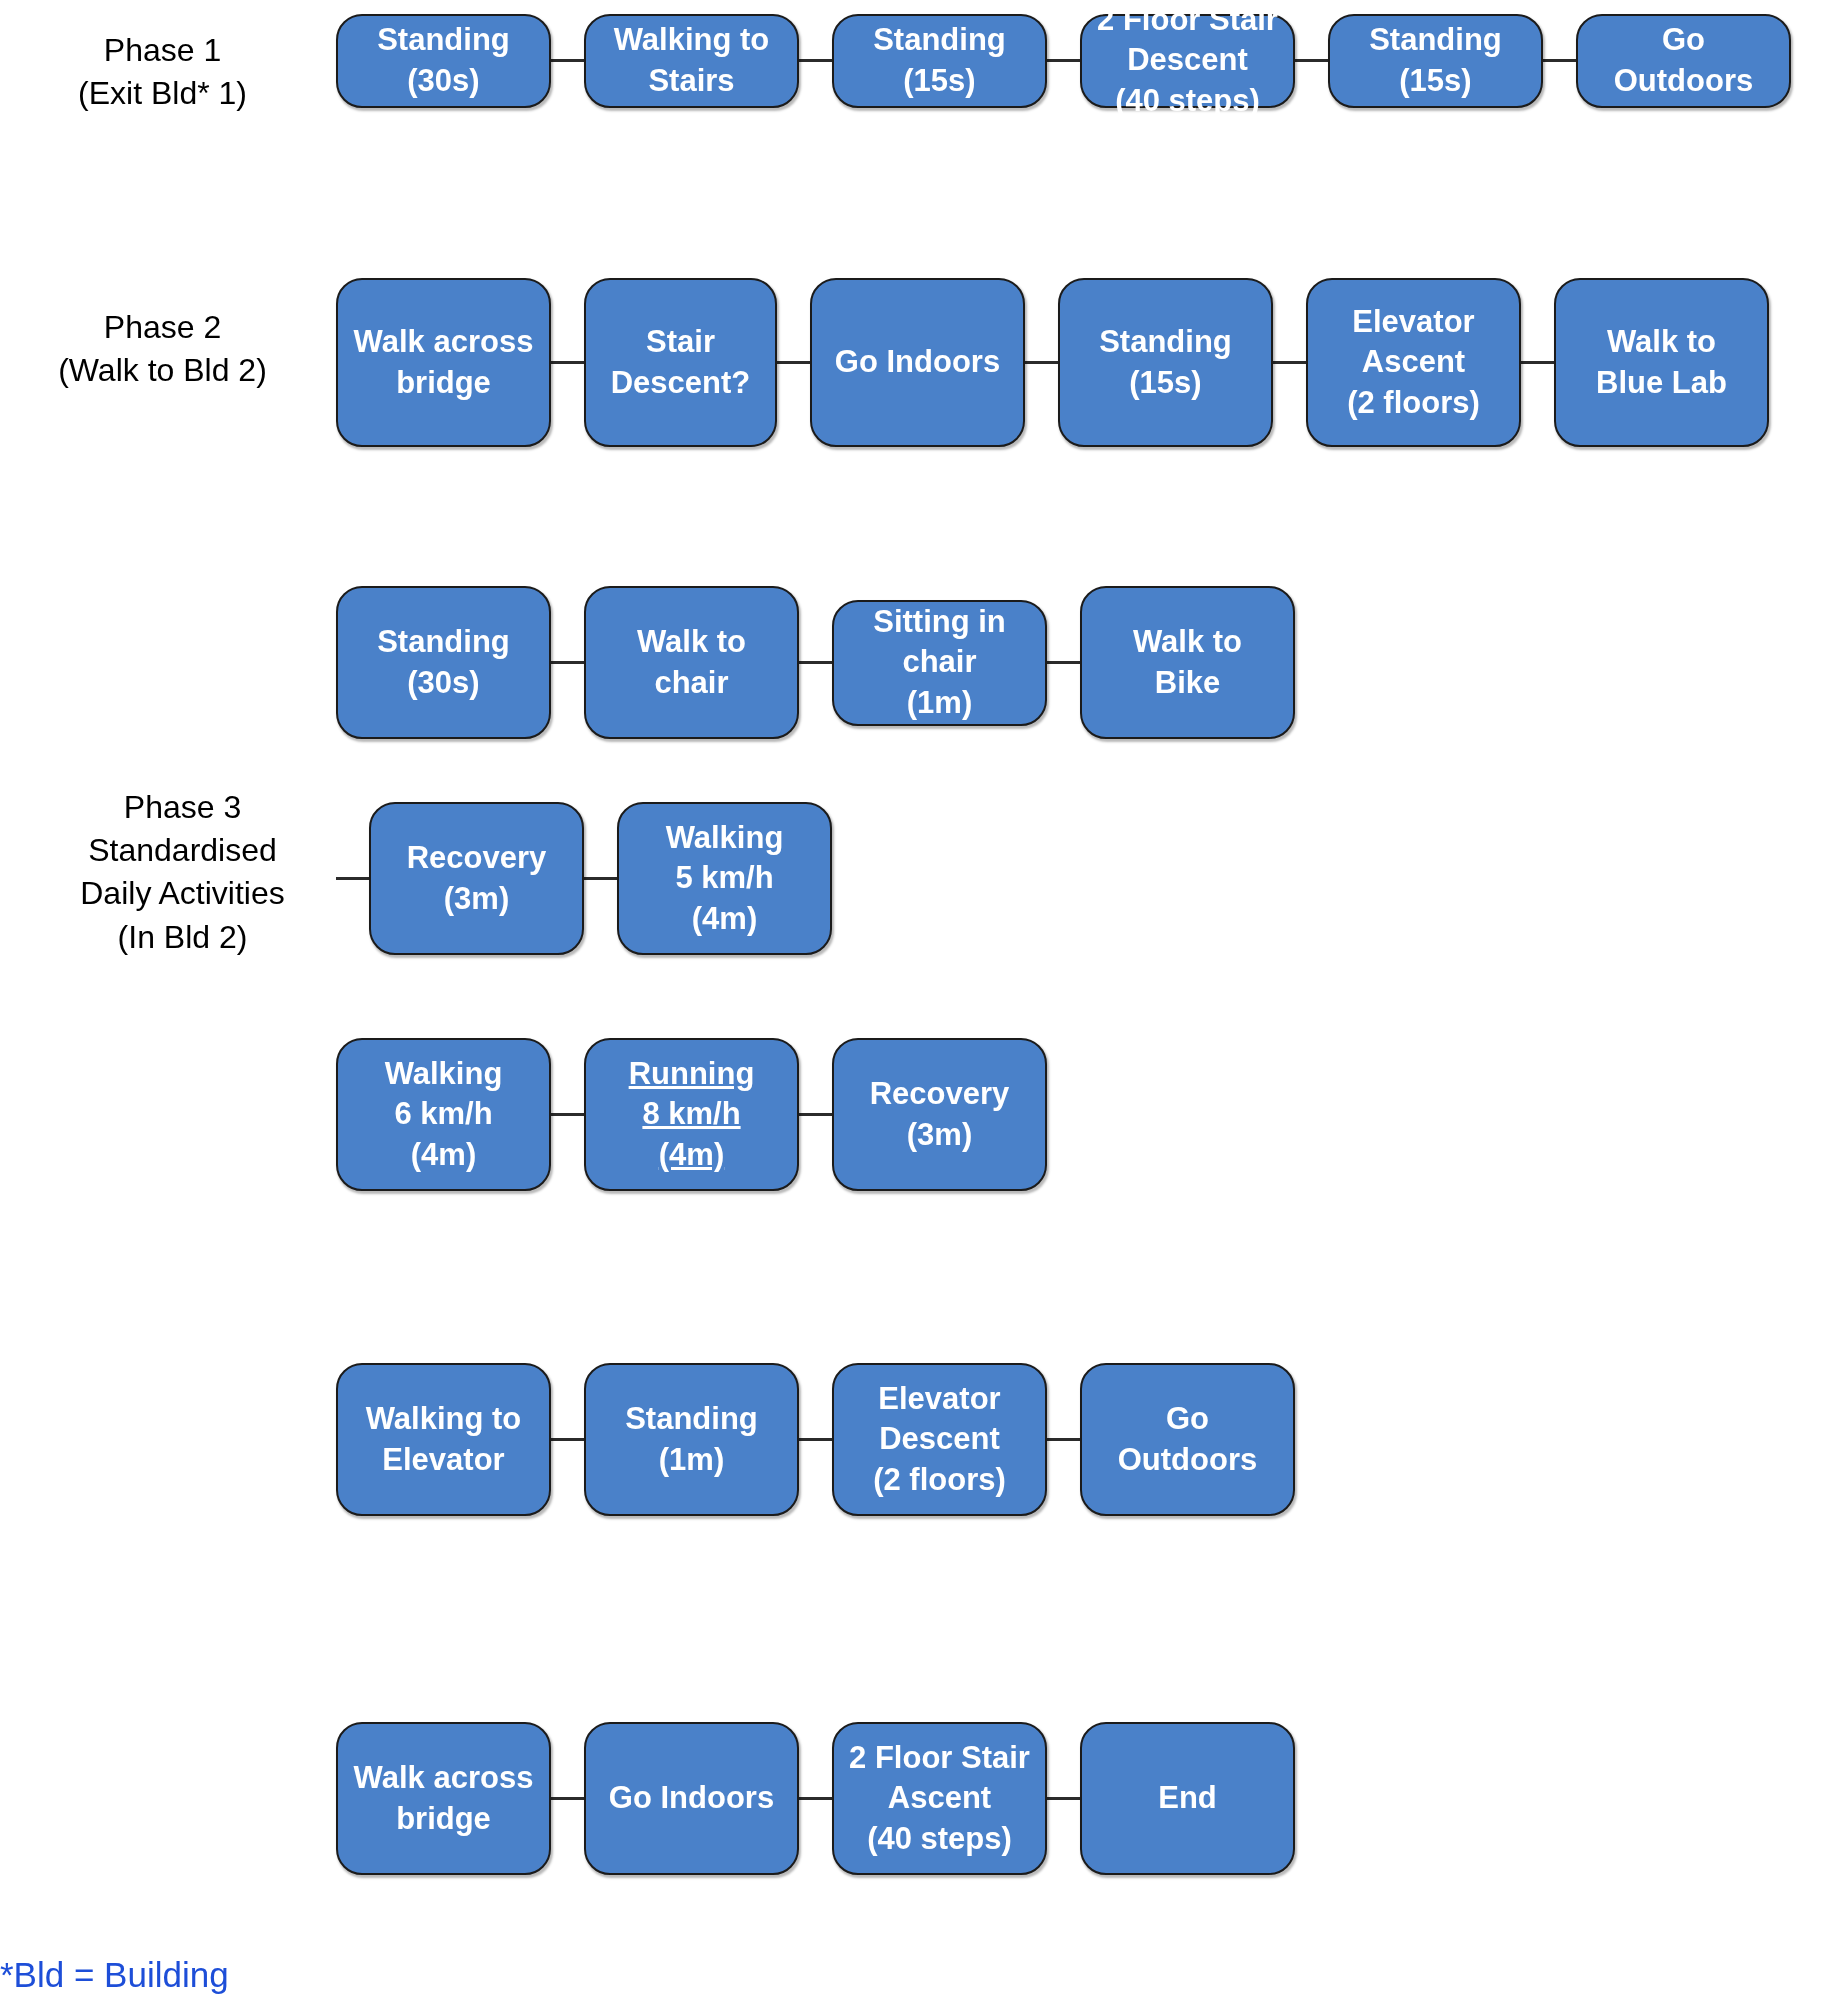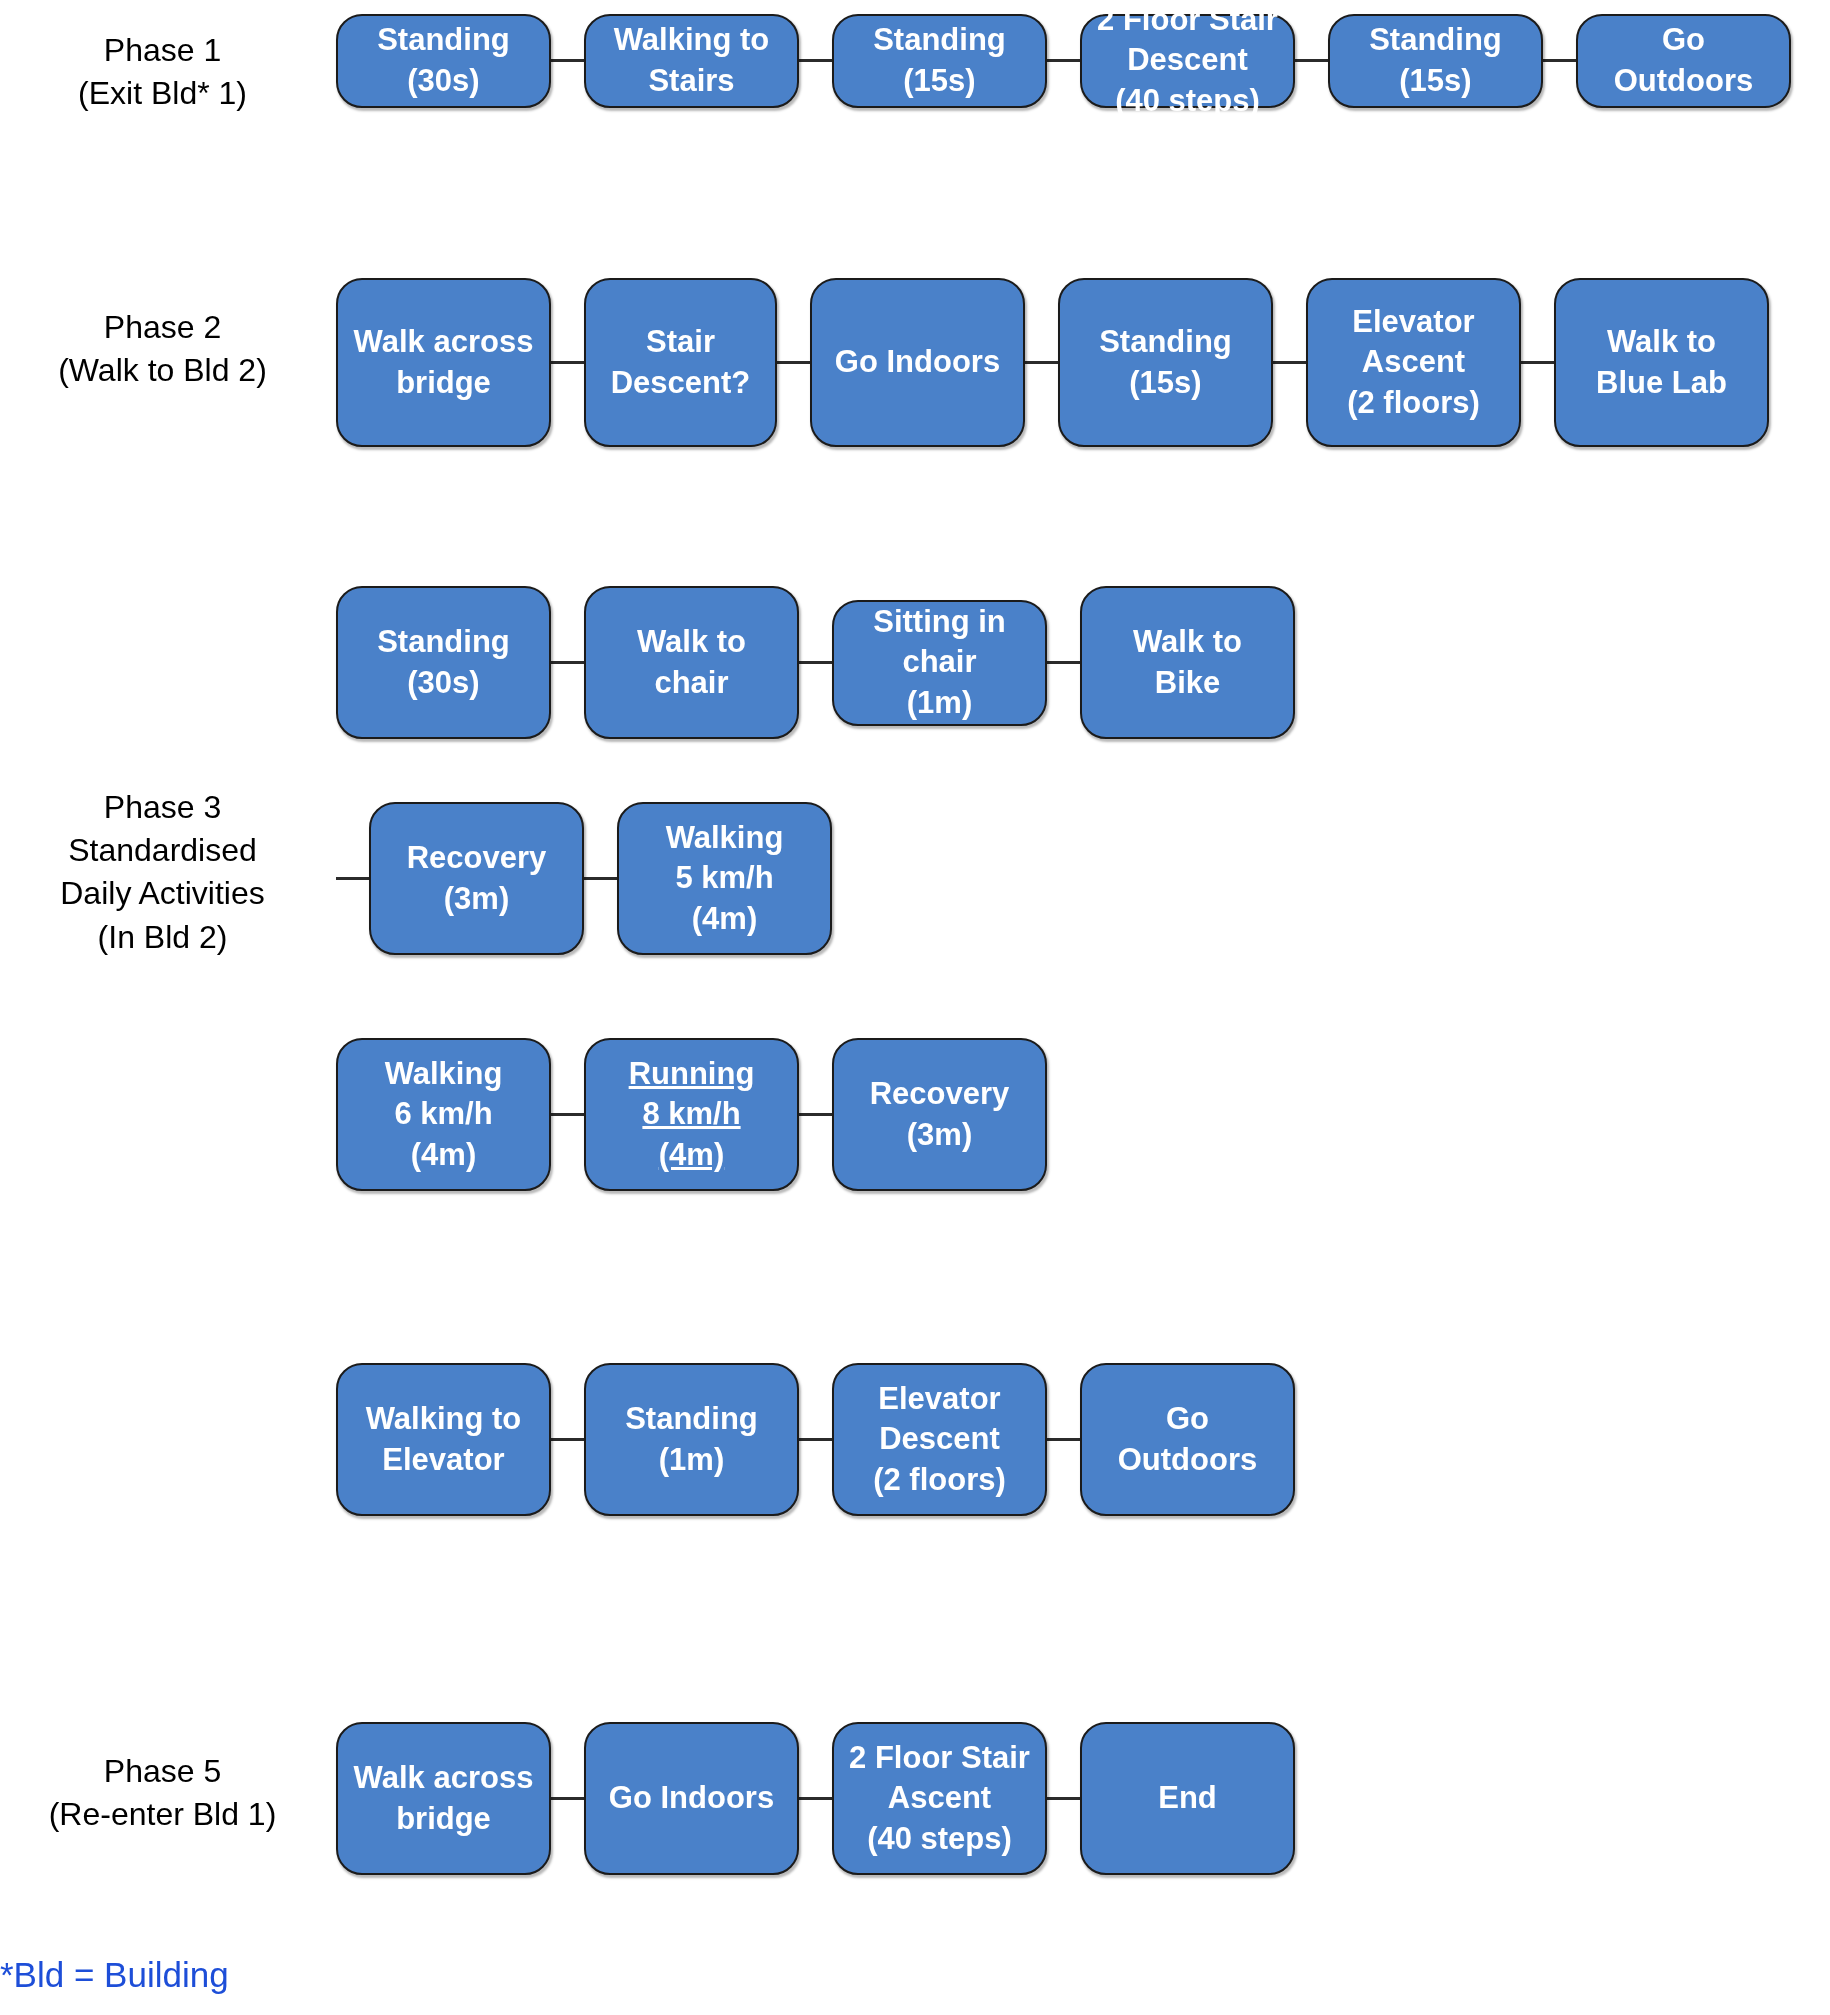--- a/index.html
+++ b/index.html
@@ -128,21 +128,21 @@
 (15s)</div>
     <div class="connector"></div>
     <div class="node" style="width:215px;height:169px;">Elevator
 Ascent
 (2 floors)</div>
     <div class="connector"></div>
     <div class="node" style="width:215px;height:169px;">Walk to
 Blue Lab</div>
   </div>
 
-  <div class="phase-label" style="top:786px;">Phase 3
+  <div class="phase-label" style="top:786px;padding-left:20px;">Phase 3
 Standardised
 Daily Activities
 (In Bld 2)</div>
 
   <div class="flow-row" style="top:586px;">
     <div class="node" style="width:215px;height:153px;">Standing
 (30s)</div>
     <div class="connector"></div>
     <div class="node" style="width:215px;height:153px;">Walk to
 chair</div>
@@ -187,22 +187,20 @@
 (1m)</div>
     <div class="connector"></div>
     <div class="node" style="width:215px;height:153px;">Elevator
 Descent
 (2 floors)</div>
     <div class="connector"></div>
     <div class="node" style="width:215px;height:153px;">Go
 Outdoors</div>
   </div>
 
-  <div class="phase-label" style="top:1750px;">Phase 5
-(Re-enter Bld 1)</div>
 
   <div class="flow-row" style="top:1722px;">
     <div class="node" style="width:215px;height:153px;">Walk across
 bridge</div>
     <div class="connector"></div>
     <div class="node" style="width:215px;height:153px;">Go Indoors</div>
     <div class="connector"></div>
     <div class="node" style="width:215px;height:153px;">2 Floor Stair
 Ascent
 (40 steps)</div>

